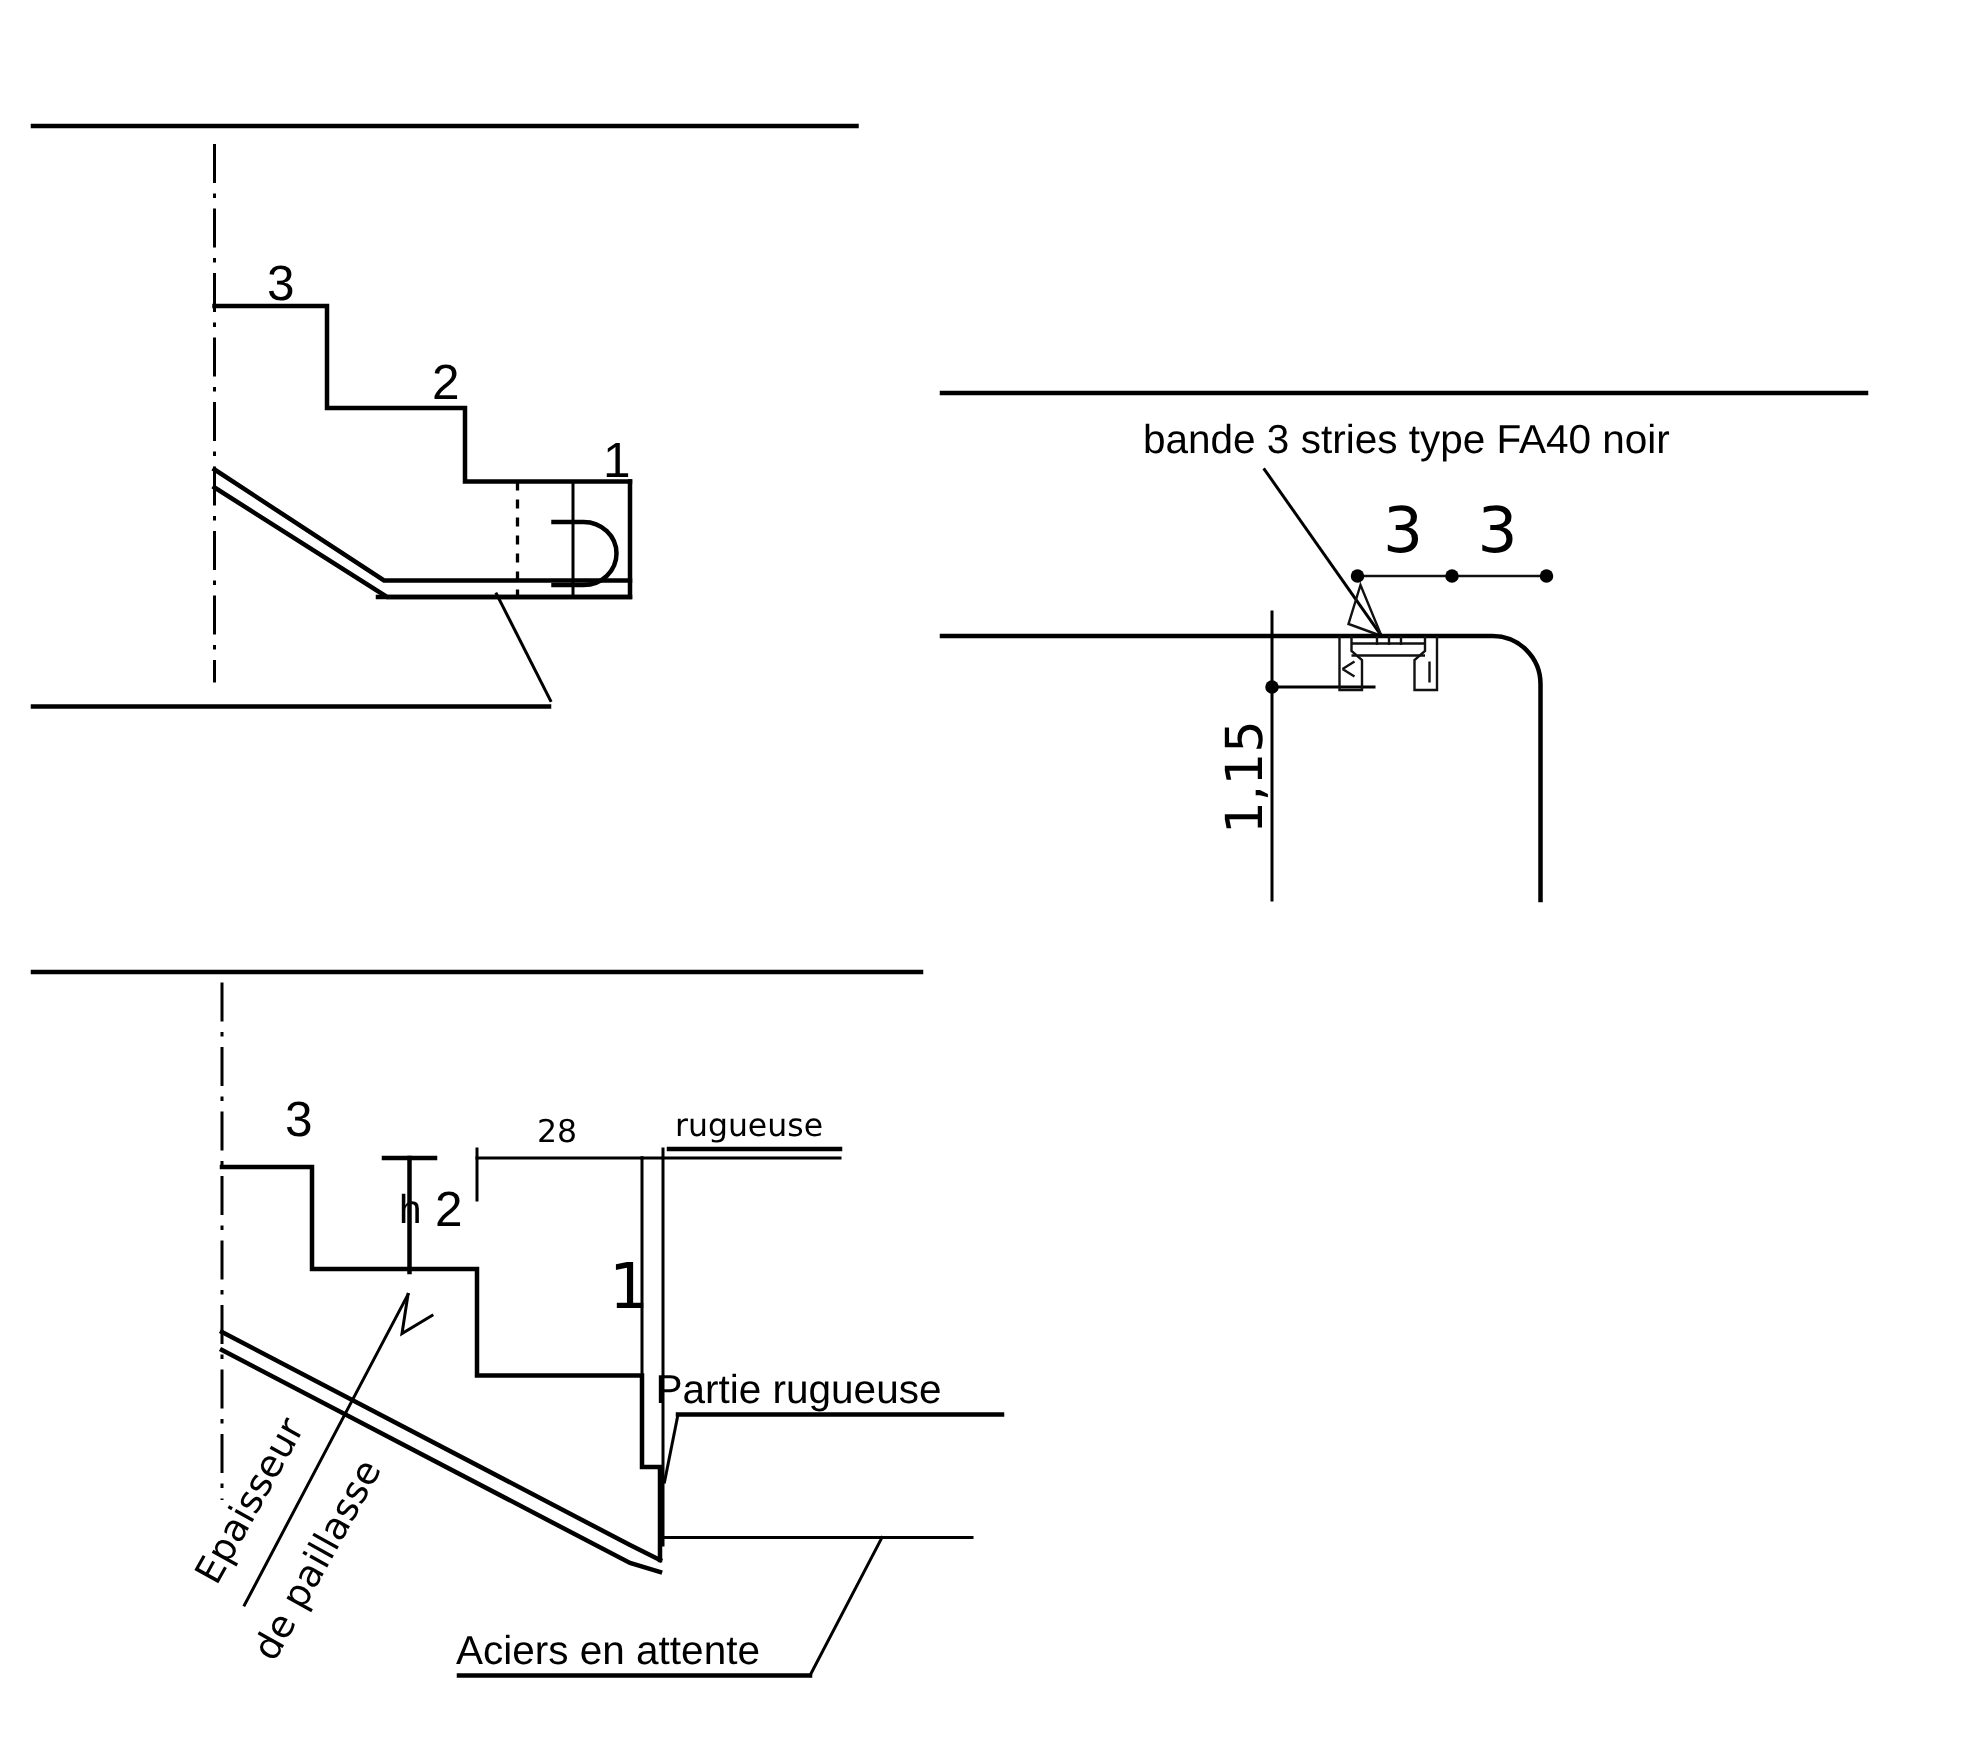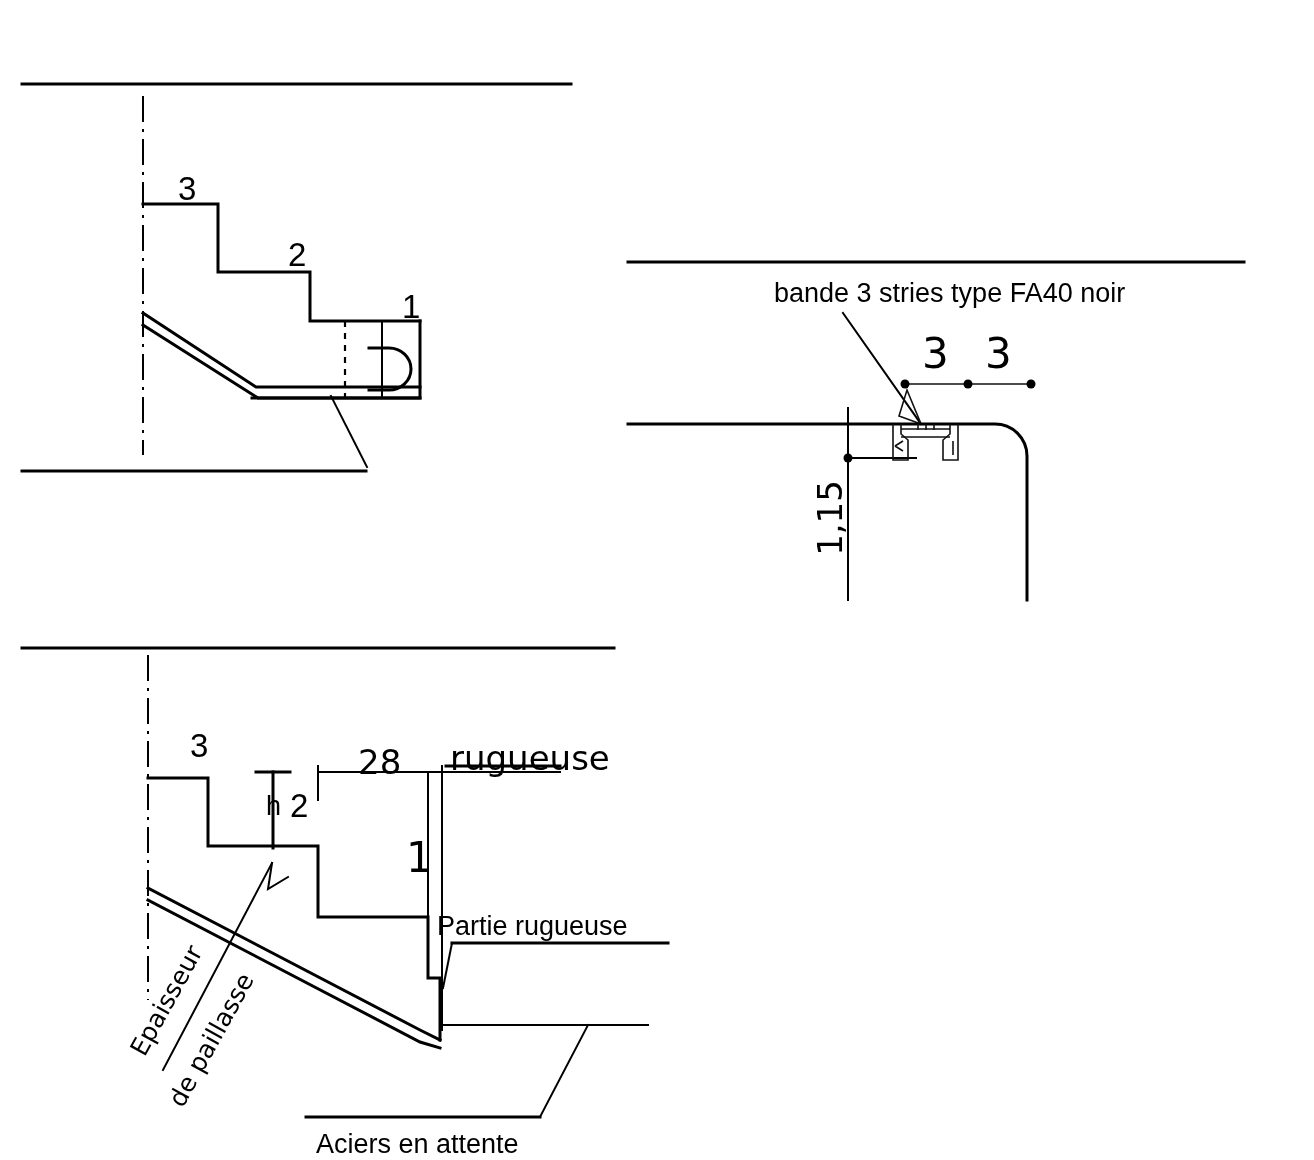--- a/index.html
+++ b/index.html
@@ -77,21 +77,21 @@
     font-size: 27px;
   }
   .num {
     font-size: 33px;
   }
   .num-sm {
     font-size: 27px;
   }
   .dimtxt {
     font-family: "DejaVu Sans", sans-serif;
-    font-size: 34px;
+    font-size: 21px;
     fill: #1a1a1a;
   }
   .dimtxt-gray {
     font-family: "DejaVu Sans", sans-serif;
     font-size: 34px;
     fill: #6b6b6b;
   }
   .handnum {
     font-family: "DejaVu Sans", sans-serif;
     font-size: 42px;
@@ -200,21 +200,21 @@
 
   </svg>
 
 
   <div style="position:absolute;left:178px;top:170px;" class="txt num">3</div>
   <div style="position:absolute;left:288px;top:236px;" class="txt num">2</div>
   <div style="position:absolute;left:402px;top:288px;" class="txt num">1</div>
 
 
 
-  <div style="position:absolute;left:762px;top:278px;margin-left:12px;" class="txt label">bande 3 stries type FA40 noir</div>
+  <div style="position:absolute;left:762px;top:278px;" class="txt label">bande 3 stries type FA40 noir</div>
 
   <div style="position:absolute;left:922px;top:329px;" class="txt handnum">3</div>
   <div style="position:absolute;left:985px;top:329px;" class="txt handnum">3</div>
 
   <div style="position:absolute;left:770px;top:498px;width:120px;
               transform:rotate(-90deg);transform-origin:50% 50%;text-align:center;" class="txt dimtxt-gray">1,15</div>
 
 
   <div style="position:absolute;left:190px;top:727px;" class="txt num">3</div>
   <div style="position:absolute;left:290px;top:787px;" class="txt num">2</div>
@@ -225,15 +225,15 @@
   <div style="position:absolute;left:358px;top:742px;" class="txt dimtxt">28</div>
   <div style="position:absolute;left:450px;top:738px;" class="txt dimtxt">rugueuse</div>
 
   <div style="position:absolute;left:88px;top:956px;width:190px;
               transform:rotate(-61deg);transform-origin:50% 50%;" class="txt rot-txt">Epaisseur</div>
   <div style="position:absolute;left:120px;top:996px;width:215px;
               transform:rotate(-61deg);transform-origin:50% 50%;" class="txt rot-txt">de paillasse</div>
 
   <div style="position:absolute;left:437px;top:911px;" class="txt label">Partie rugueuse</div>
 
-  <div style="position:absolute;left:316px;top:1085px;margin-top:44px;" class="txt label">Aciers en attente</div>
+  <div style="position:absolute;left:304px;top:1085px;" class="txt label">Aciers en attente</div>
 
 </div>
 
 </body></html>

